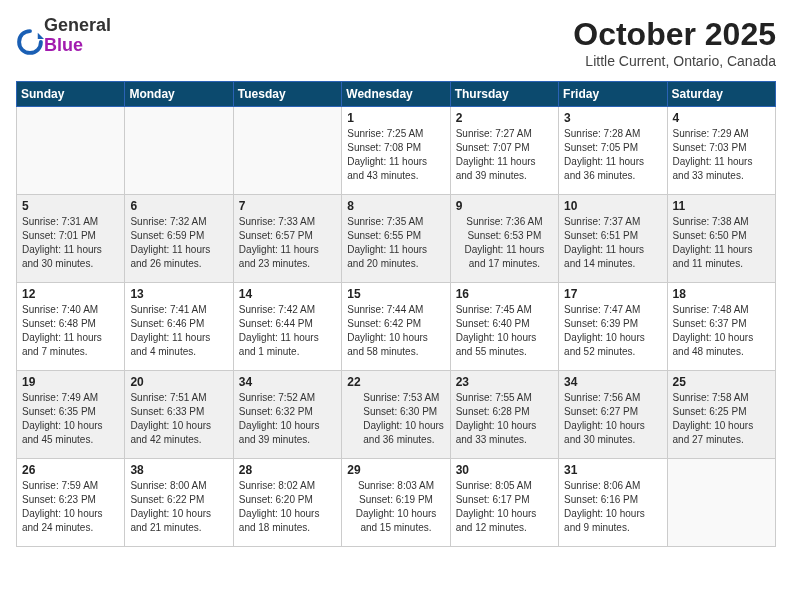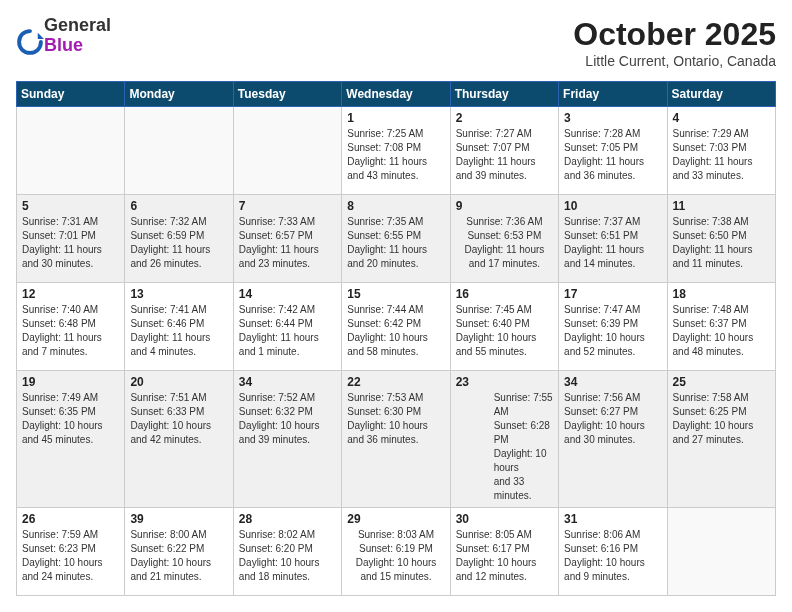--- a/index.html
+++ b/index.html
@@ -269,28 +269,28 @@
         </td>
         <td>
           <div class="day-number">34</div>
           <div class="day-info" style="white-space: pre-line;">Sunrise: 7:52 AM
 Sunset: 6:32 PM
 Daylight: 10 hours
 and 39 minutes.</div>
         </td>
         <td>
           <div class="day-number">22</div>
-          <div class="day-info" style="white-space: pre-line;">Sunrise: 7:53 AM
+          <div class="day-info" style="white-space: pre-line; margin-left: 16px;">Sunrise: 7:53 AM
 Sunset: 6:30 PM
 Daylight: 10 hours
 and 36 minutes.</div>
         </td>
         <td>
           <div class="day-number">23</div>
-          <div class="day-info" style="white-space: pre-line; margin-left: 38px;">Sunrise: 7:55 AM
+          <div class="day-info" style="white-space: pre-line;">Sunrise: 7:55 AM
 Sunset: 6:28 PM
 Daylight: 10 hours
 and 33 minutes.</div>
         </td>
         <td>
           <div class="day-number">34</div>
           <div class="day-info" style="white-space: pre-line;">Sunrise: 7:56 AM
 Sunset: 6:27 PM
 Daylight: 10 hours
 and 30 minutes.</div>
@@ -305,21 +305,21 @@
       </tr>
       <tr>
         <td>
           <div class="day-number">26</div>
           <div class="day-info" style="white-space: pre-line;">Sunrise: 7:59 AM
 Sunset: 6:23 PM
 Daylight: 10 hours
 and 24 minutes.</div>
         </td>
         <td>
-          <div class="day-number">39</div>
+          <div class="day-number">38</div>
           <div class="day-info" style="white-space: pre-line;">Sunrise: 8:00 AM
 Sunset: 6:22 PM
 Daylight: 10 hours
 and 21 minutes.</div>
         </td>
         <td>
           <div class="day-number">28</div>
           <div class="day-info" style="white-space: pre-line;">Sunrise: 8:02 AM
 Sunset: 6:20 PM
 Daylight: 10 hours

